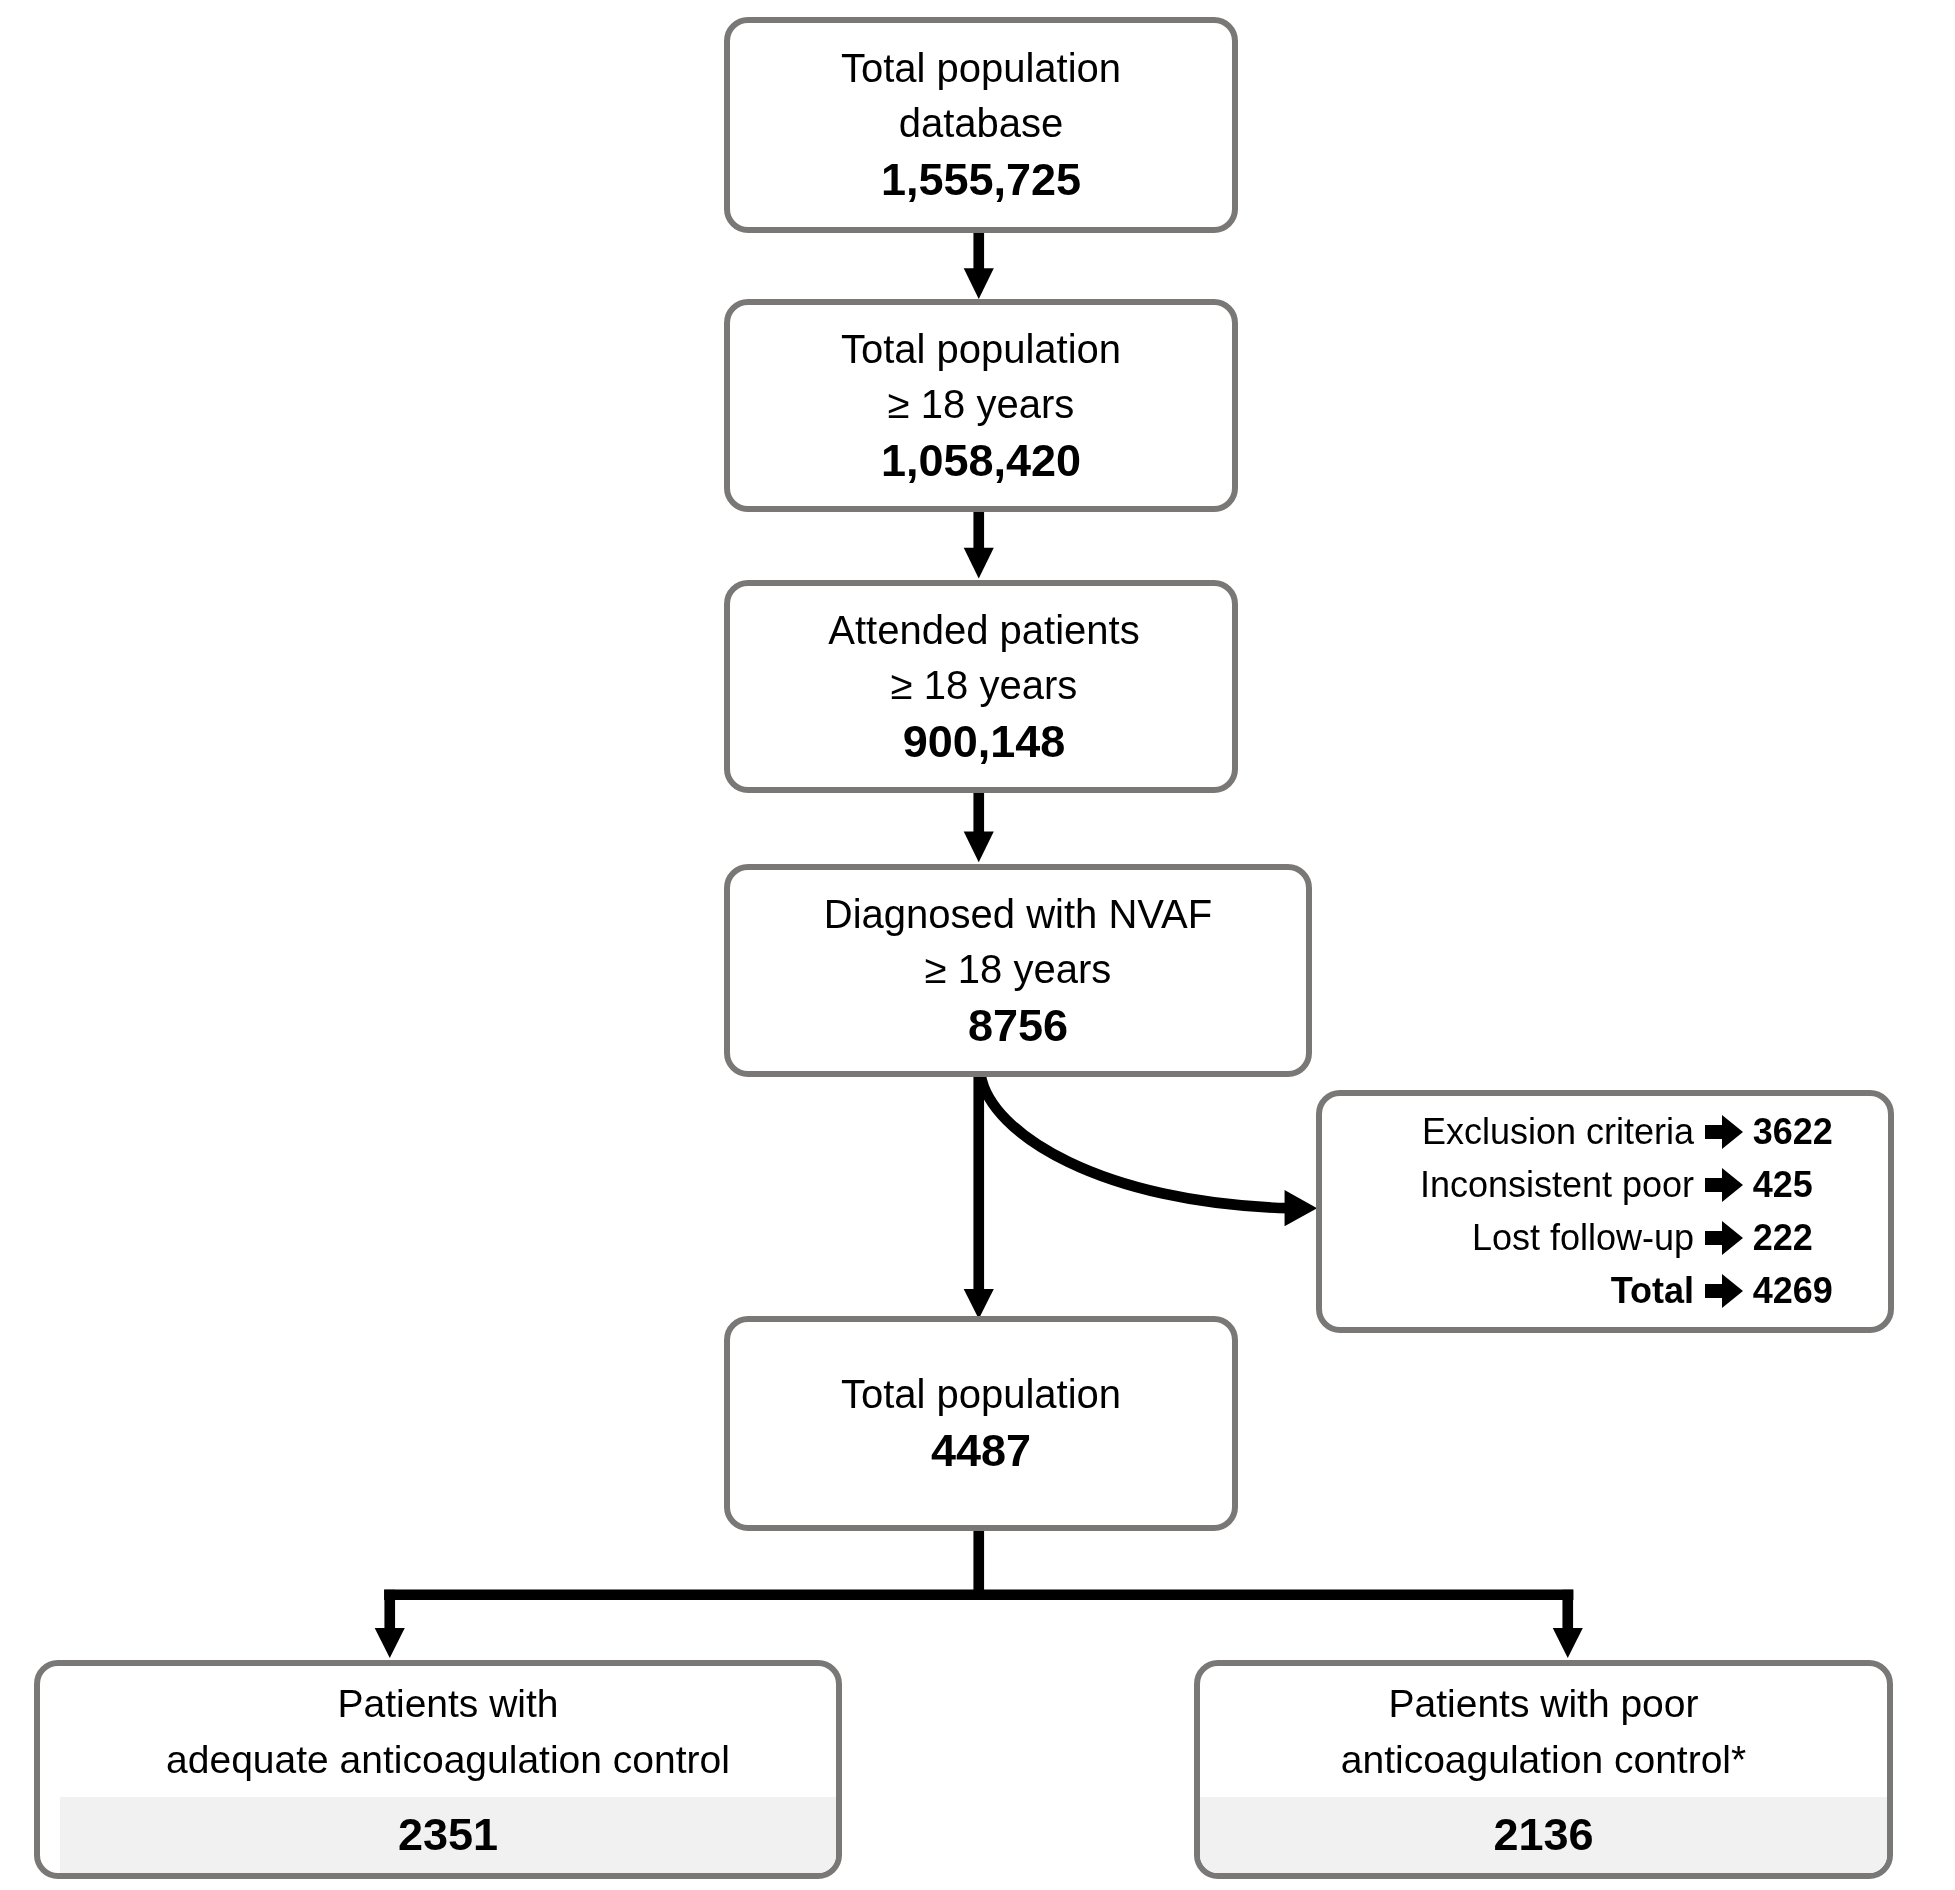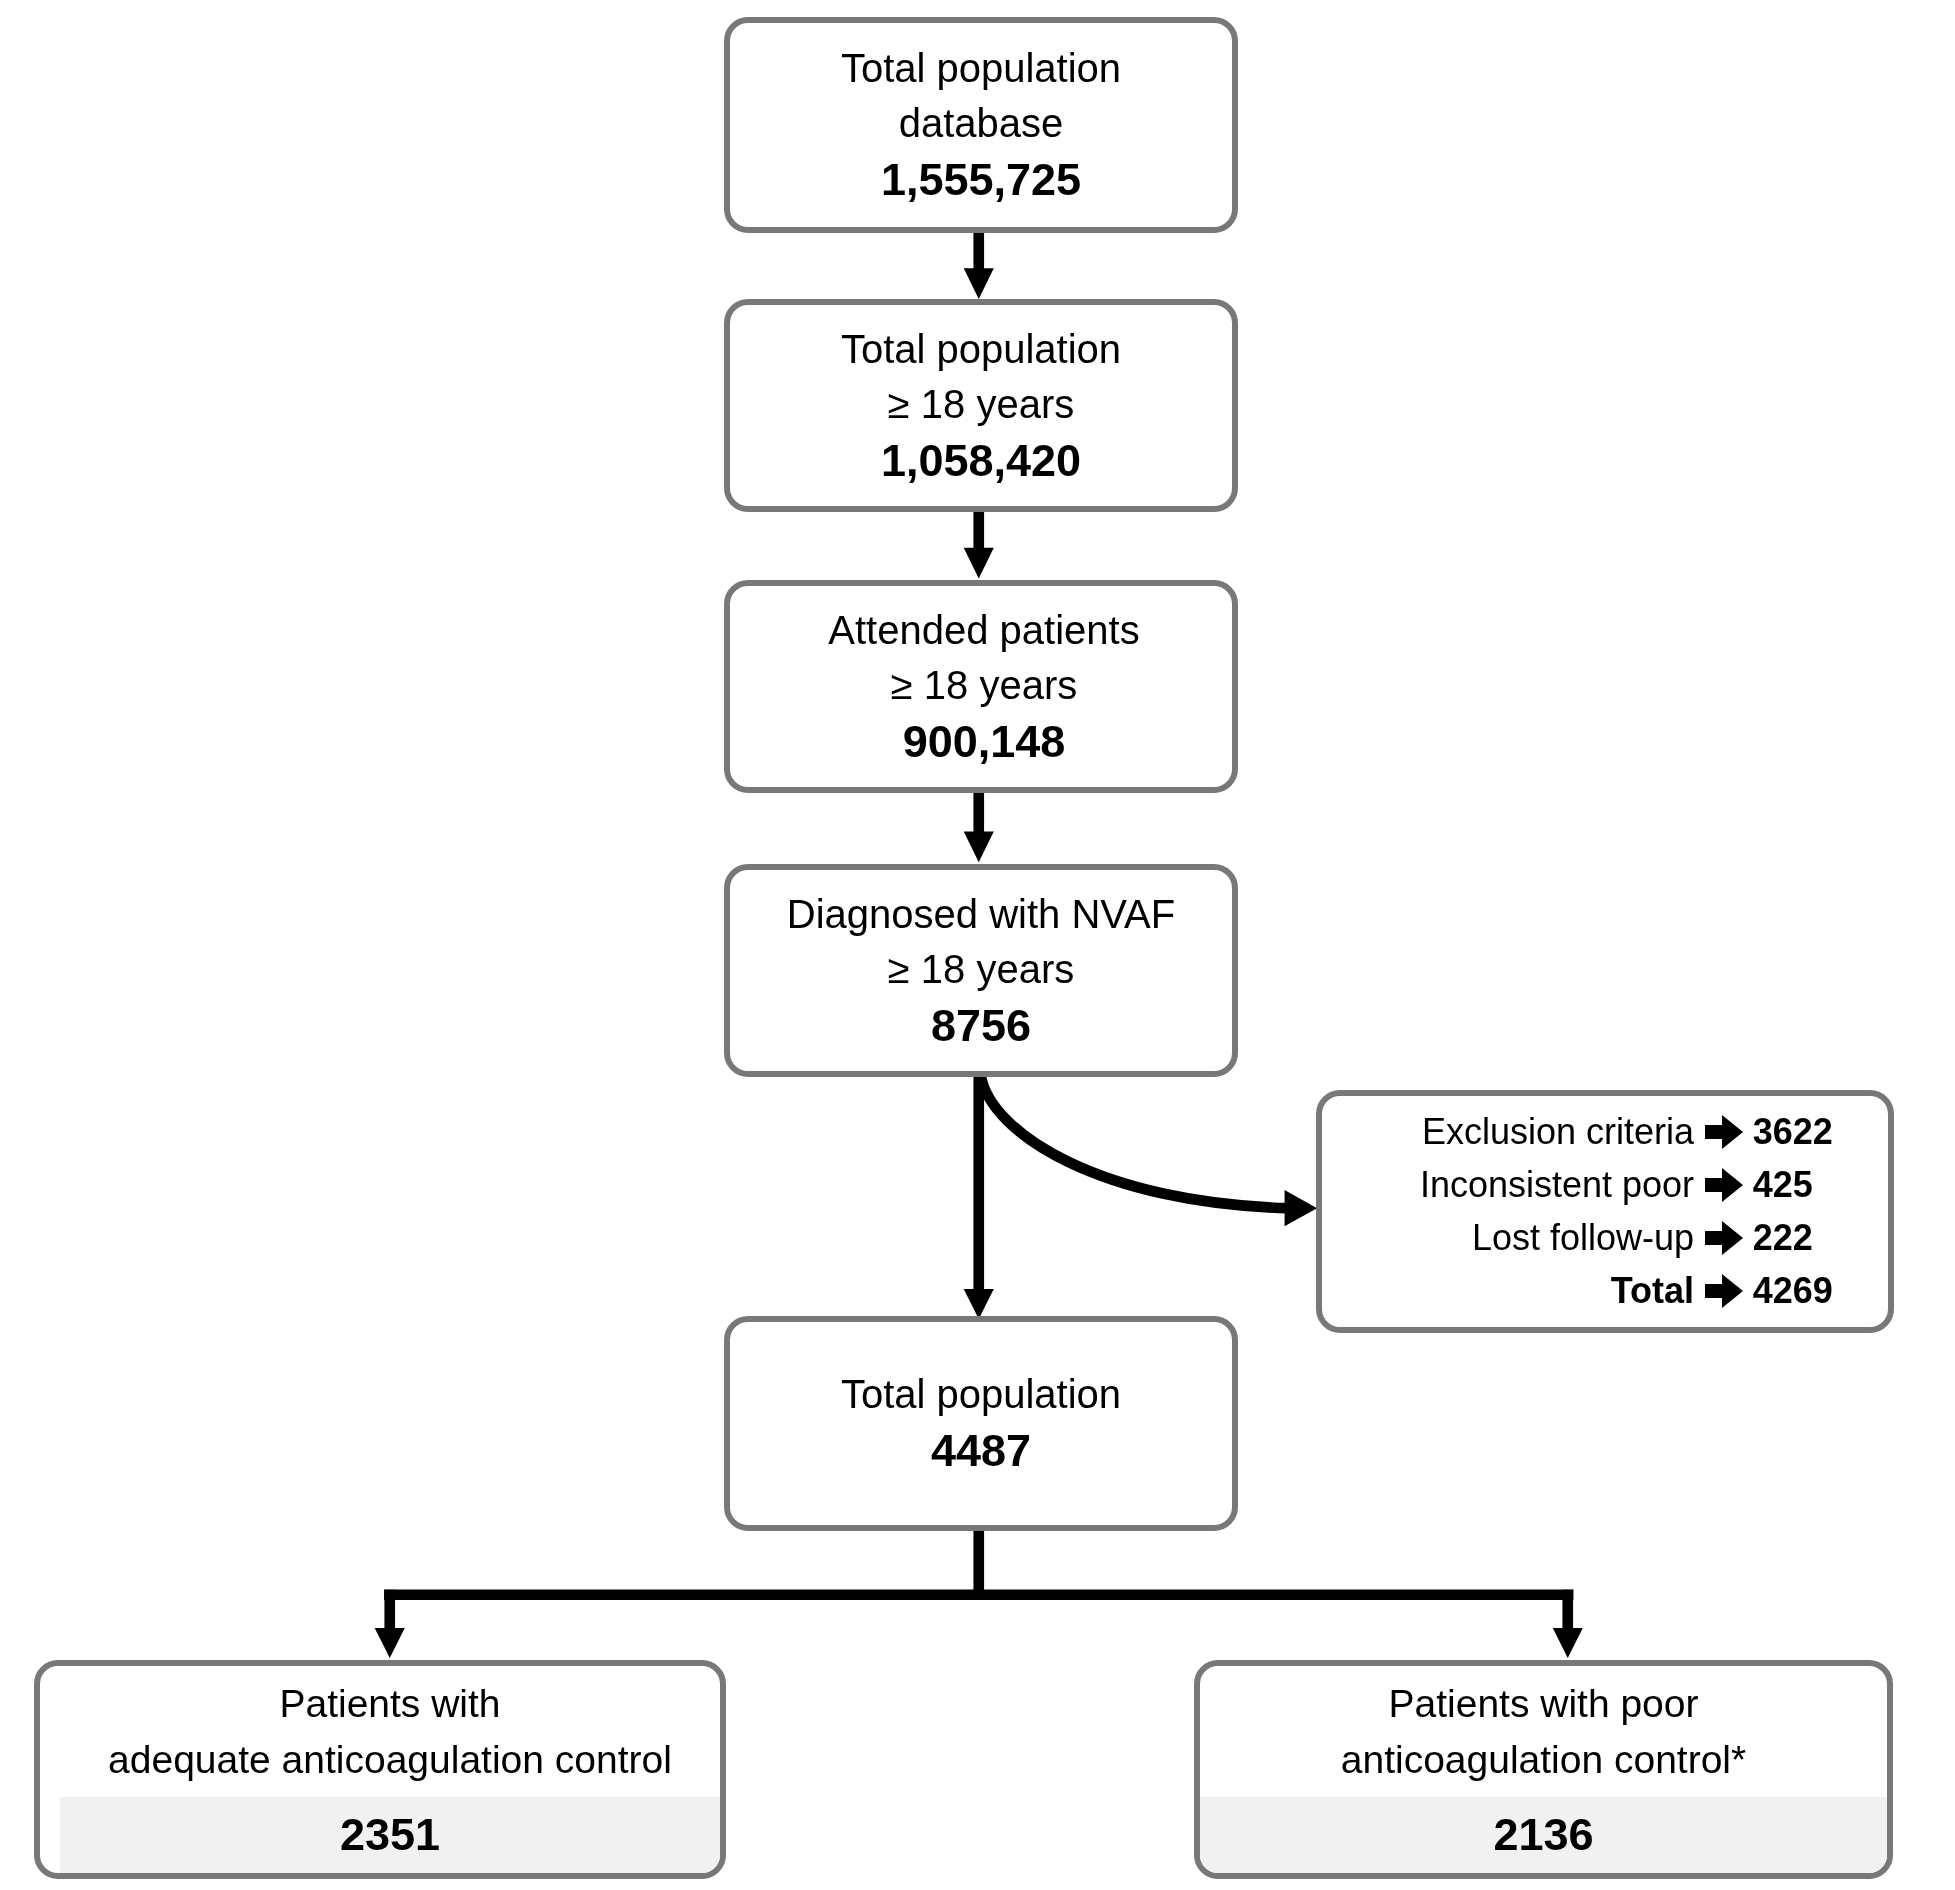--- a/index.html
+++ b/index.html
@@ -43,21 +43,21 @@
   .node .num {
     font-size: 45px;
     line-height: 58px;
     font-weight: 700;
     white-space: nowrap;
   }
   
   .n1 { left: 724px; top: 17px;   width: 514px; height: 216px; }
   .n2 { left: 724px; top: 299px;  width: 514px; height: 213px; }
   .n3 { left: 724px; top: 580px;  width: 514px; height: 213px; padding-left: 6px; }
-  .n4 { left: 724px; top: 864px; width: 514px; height: 213px; }
+  .n4 { left: 724px; top: 864px; width: 588px; height: 213px; }
   .n5 { left: 724px; top: 1316px; width: 514px; height: 215px; }
   
   .excl {
     left: 1316px; top: 1090px; width: 578px; height: 243px;
     justify-content: center;
     align-items: stretch;
     padding: 0 16.3px 0 8.8px;
   }
   .erow {
     display: flex;
@@ -94,21 +94,21 @@
     height: 0;
     border-top: 17.5px solid transparent;
     border-bottom: 17.5px solid transparent;
     border-left: 21px solid #000;
   }
   
   .split {
     justify-content: flex-start;
     align-items: stretch;
   }
-  .split-left  { left: 34px;   top: 1660px; width: 692px; height: 219px; padding-left: 20px; }
+  .split-left  { left: 34px;   top: 1660px; width: 808px; height: 219px; padding-left: 20px; }
   .split-right { left: 1194px; top: 1660px; width: 699px; height: 219px; }
   .split .split-text {
     flex: 1;
     display: flex;
     flex-direction: column;
     justify-content: center;
     align-items: center;
   }
   .split .line {
     font-size: 39px;

